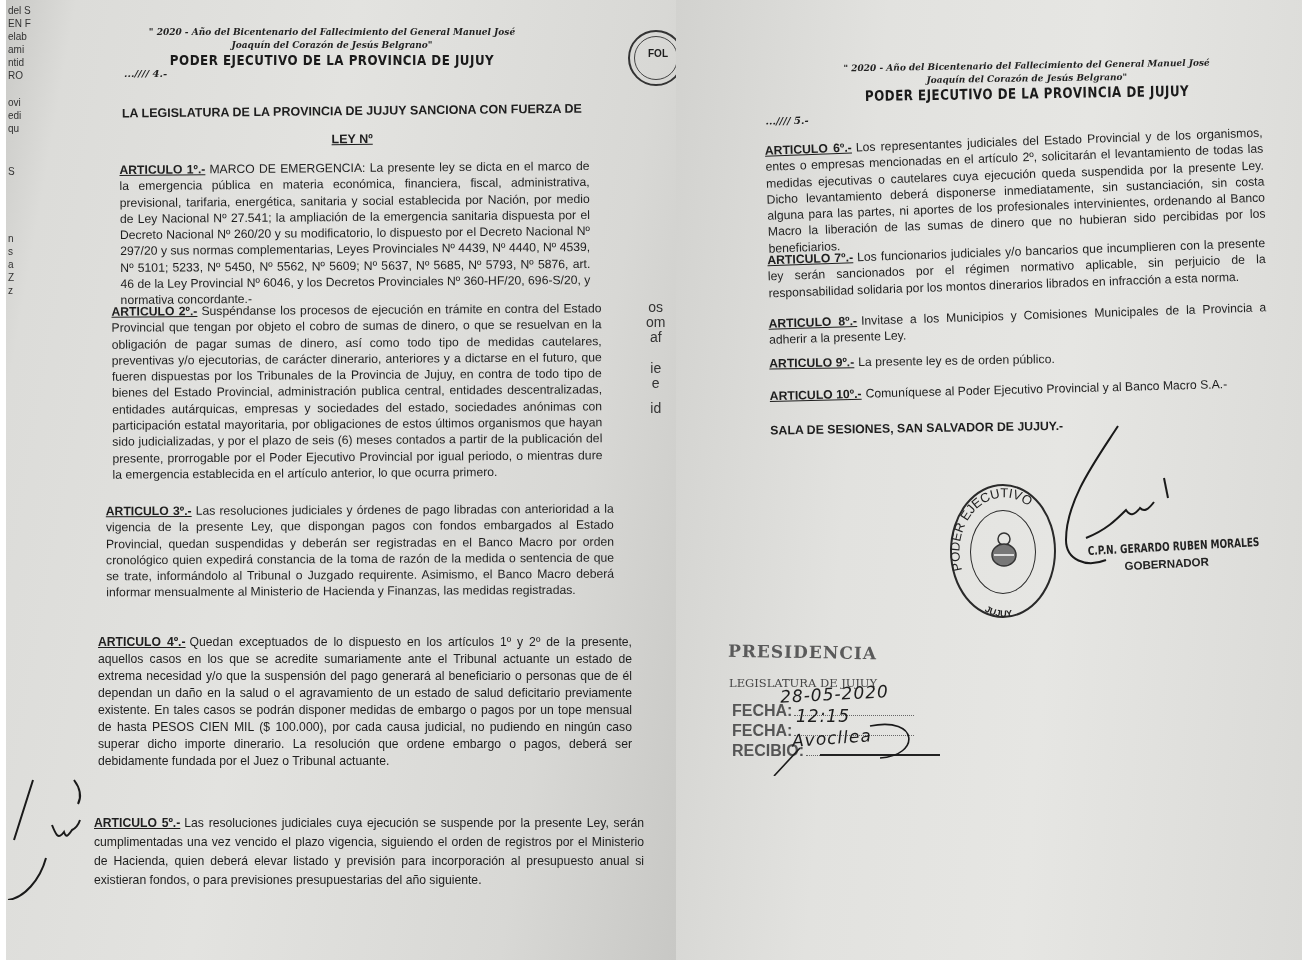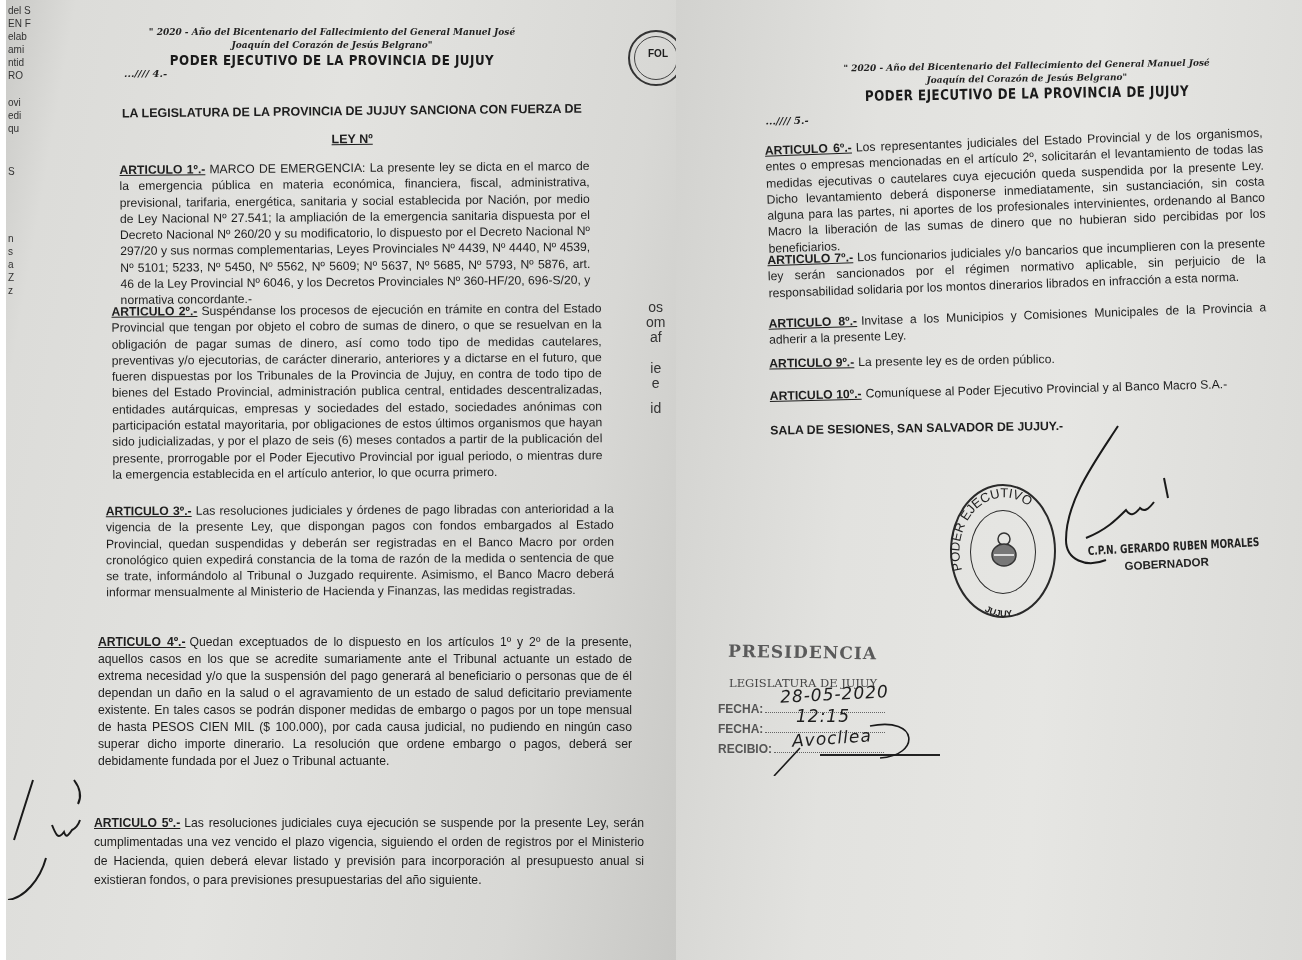--- a/index.html
+++ b/index.html
@@ -37,21 +37,21 @@
   
   .seal-ring {
     position: absolute; border: 2px solid #2a2a2a; border-radius: 50%;
   }
   .sig-name { font-family: "DejaVu Sans", sans-serif; font-weight: bold; font-size: 12px; transform: scaleX(0.75); transform-origin: 0 0; color: #222; white-space: nowrap; }
   .sig-role { font-weight: bold; font-size: 11.5px; color: #222; }
 
   .recv-stamp { position: absolute; left: 680px; top: 640px; width: 260px; height: 130px; }
   .recv-title { font-family: "DejaVu Serif", serif; font-weight: bold; font-size: 17px; color: #5a5a5a; letter-spacing: 1px; position: absolute; left: 48px; top: 2px; transform: rotate(1deg); }
   .recv-sub { font-family: "DejaVu Serif", serif; font-size: 11.5px; color: #444; position: absolute; left: 40px; top: 36px; margin-left: 9px; }
-  .recv-row { position: absolute; left: 6px; font-size: 12px; font-weight: bold; color: #555; padding-left: 32px; }
+  .recv-row { position: absolute; left: 20px; font-size: 16px; font-weight: bold; color: #555; padding-left: 32px; }
   .recv-dots { border-bottom: 1.5px dotted #666; display: inline-block; width: 120px; height: 9px; margin-left: 2px; vertical-align: baseline; }
   .hand { position: absolute; font-family: "DejaVu Sans", sans-serif; font-size: 17px; color: #1d1d1d; font-style: italic; letter-spacing: 1px; }
 
   .edge-frag { position: absolute; font-size: 10px; color: #333; line-height: 13px; }
 </style>
 </head>
 <body>
 
 <div class="photo" id="photo-left">
 

